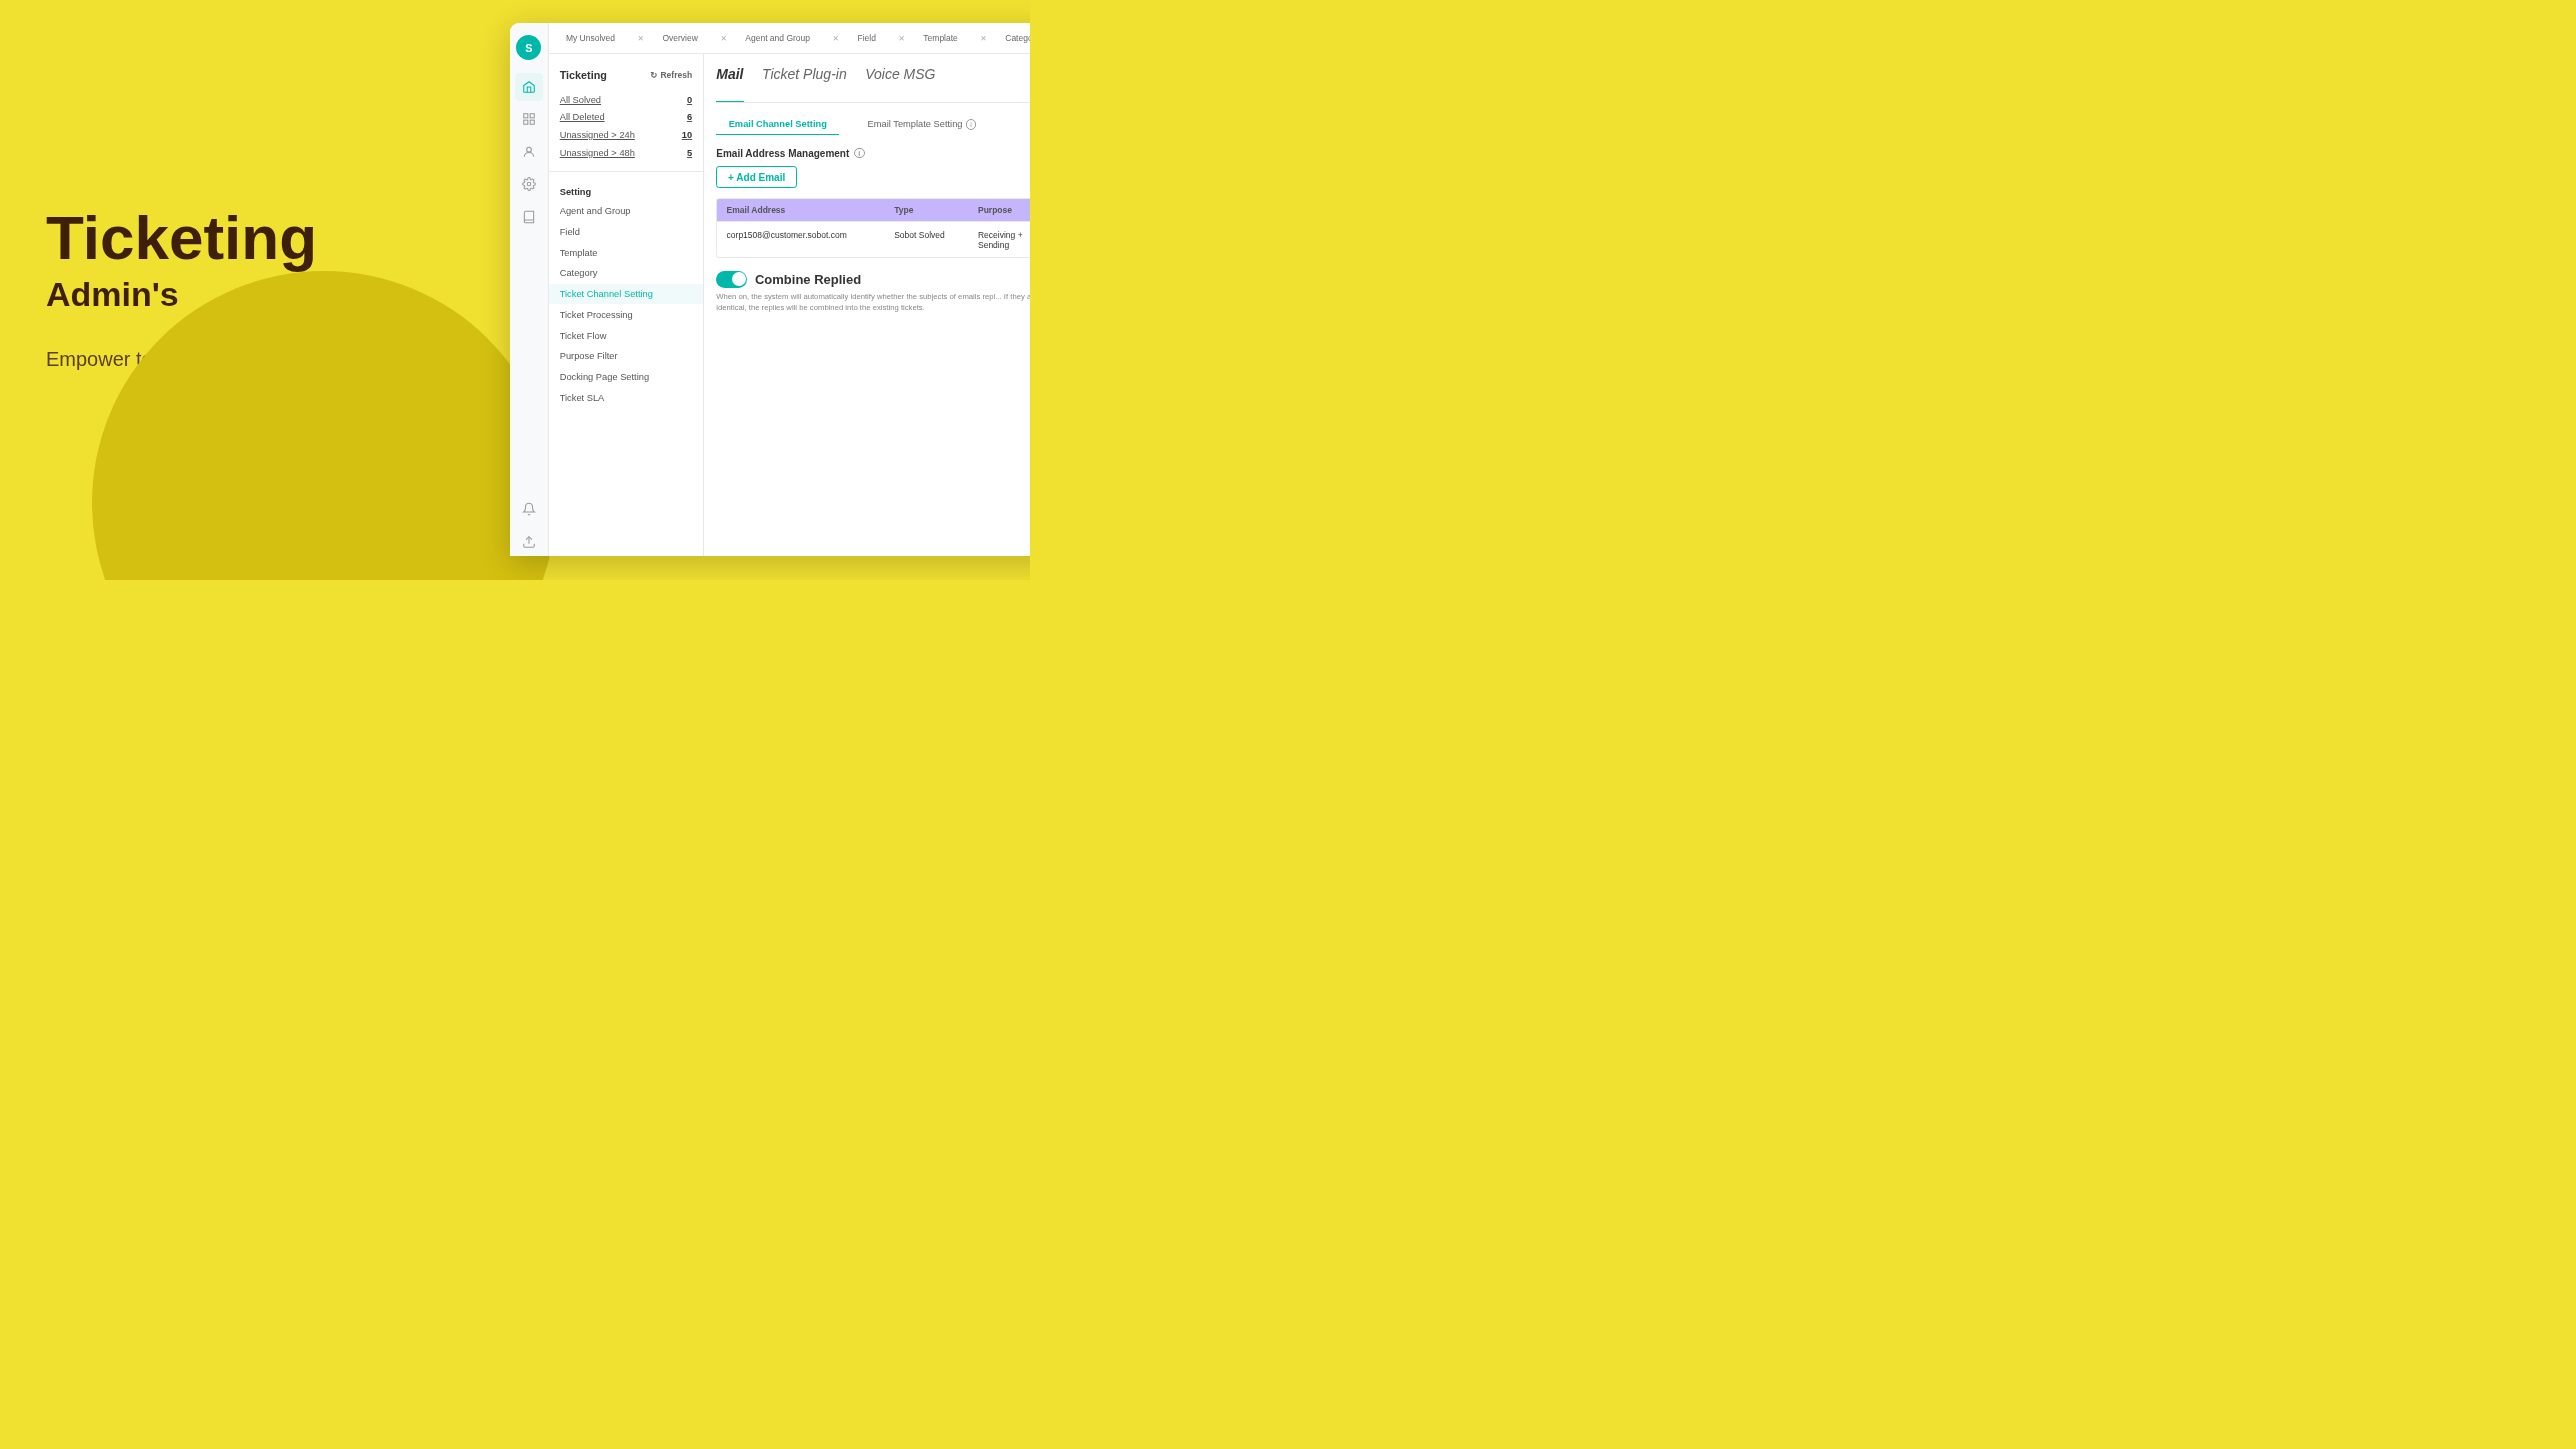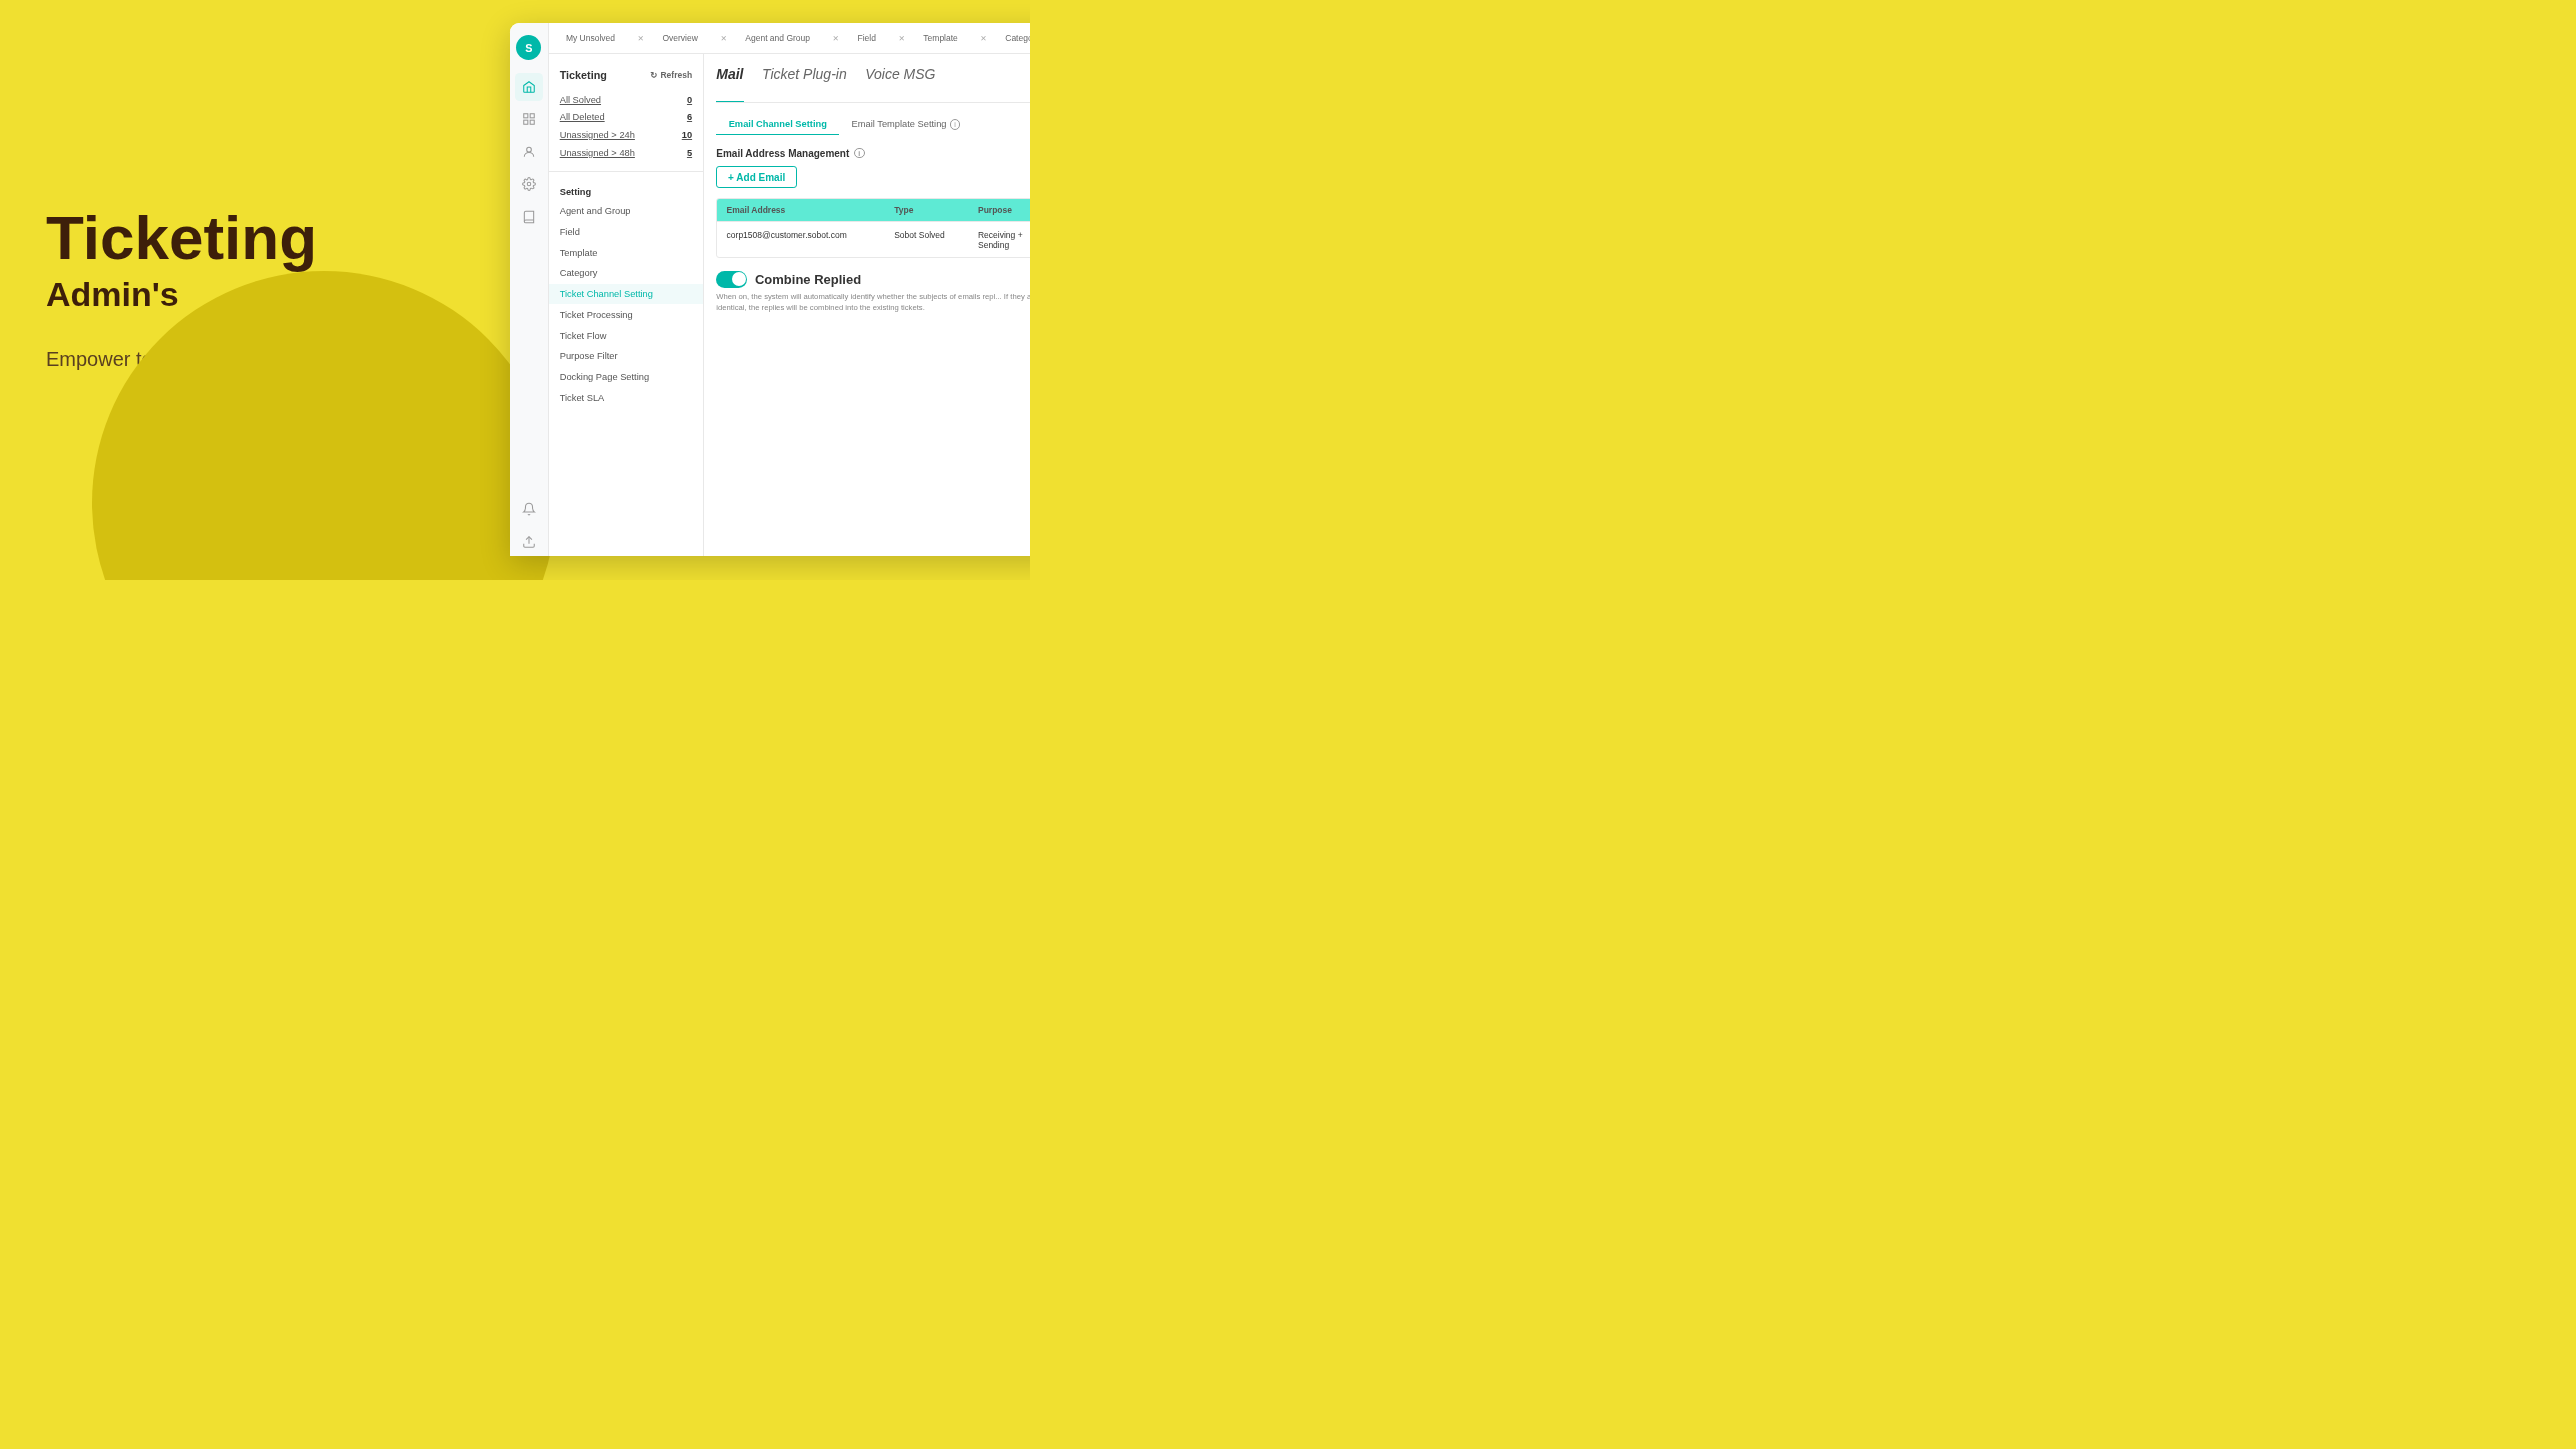--- a/index.html
+++ b/index.html
@@ -273,21 +273,21 @@
     }
 
     .sub-nav-item.active {
       color: #333;
       font-weight: 600;
       border-bottom: 1.5px solid #00b8a9;
     }
 
     .section-tabs {
       display: flex;
-      gap: 0;
+      gap: 16px;
       margin-bottom: 12.4px;
     }
 
     .section-tab {
       font-size: 9.3px;
       padding: 4.6px 12.4px;
       color: #666;
       cursor: pointer;
       border-bottom: 1.5px solid transparent;
       display: flex;
@@ -342,21 +342,21 @@
       width: 100%;
       border: 0.8px solid #e8e8e8;
       border-radius: 3.1px;
       overflow: hidden;
       margin-bottom: 12.4px;
     }
 
     .email-table-header {
       display: grid;
       grid-template-columns: 2fr 1fr 1fr;
-      background: #5eead4;
+      background: #c4b5fd;
       border-bottom: 0.8px solid #e8e8e8;
     }
 
     .email-table-header > div {
       padding: 6.2px 9.3px;
       font-size: 8.5px;
       font-weight: 600;
       color: #555;
     }
 

